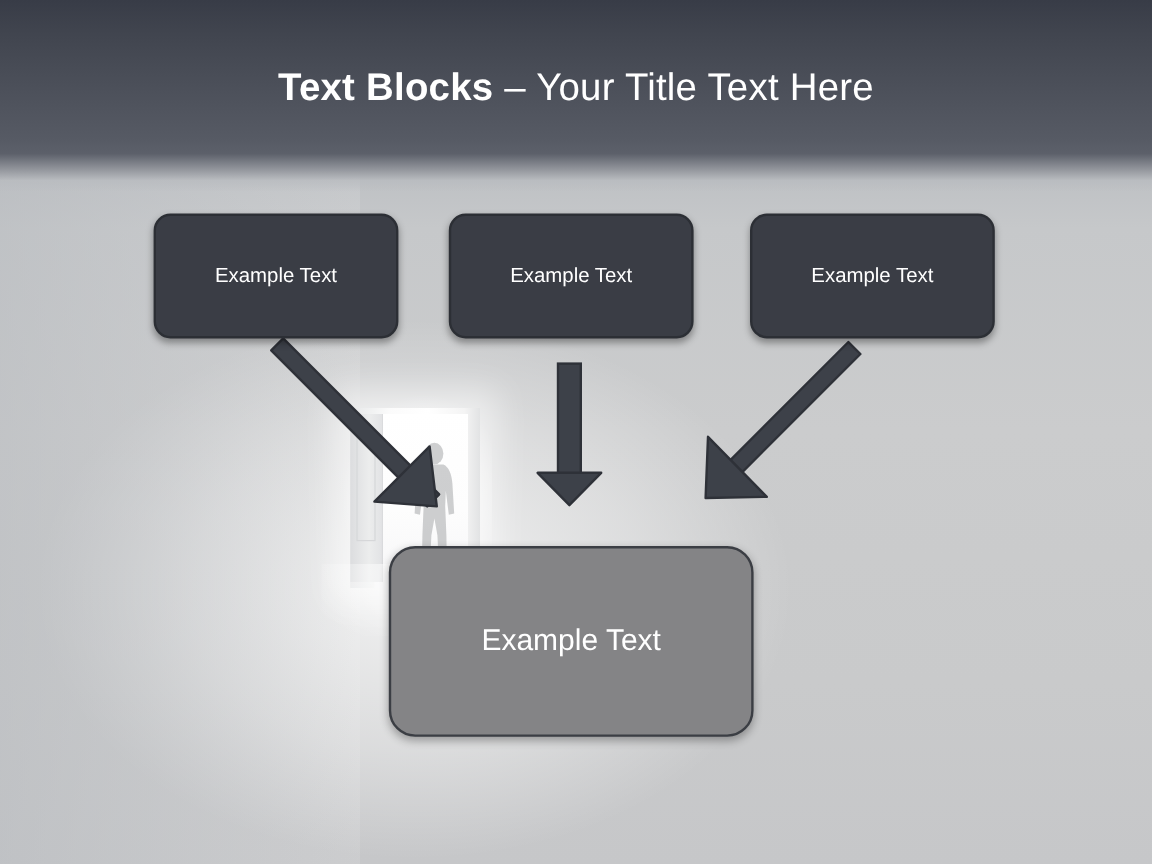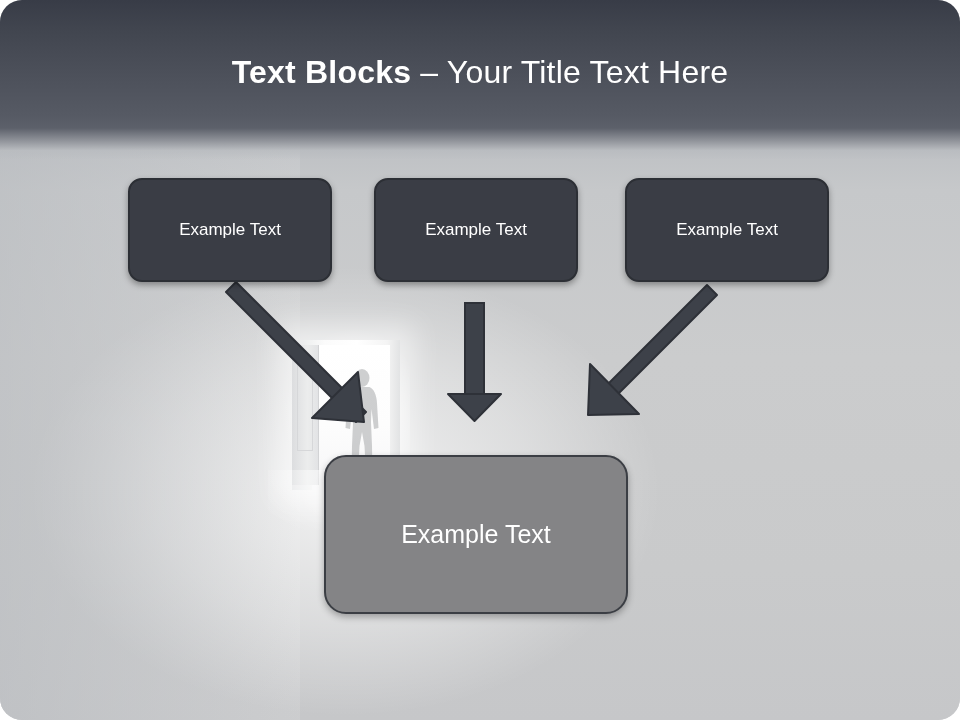--- a/index.html
+++ b/index.html
@@ -7,21 +7,20 @@
     padding: 0;
     background: #ffffff;
   }
   #slide {
     position: relative;
     width: 960px;
     height: 720px;
     overflow: hidden;
     font-family: "Liberation Sans", sans-serif;
     background: #c9cacc;
-    border-radius: 22px;
   }
 
   
   .bg-photo {
     position: absolute;
     left: 0; top: 118px;
     width: 960px; height: 602px;
     background:
       radial-gradient(ellipse 420px 300px at 36% 62%, rgba(255,255,255,0.75) 0%, rgba(255,255,255,0.35) 45%, rgba(255,255,255,0.0) 75%),
       linear-gradient(180deg, #b9bcc0 0%, #c6c8ca 12%, #cbcccd 40%, #c9cacb 75%, #c6c7c9 100%);

